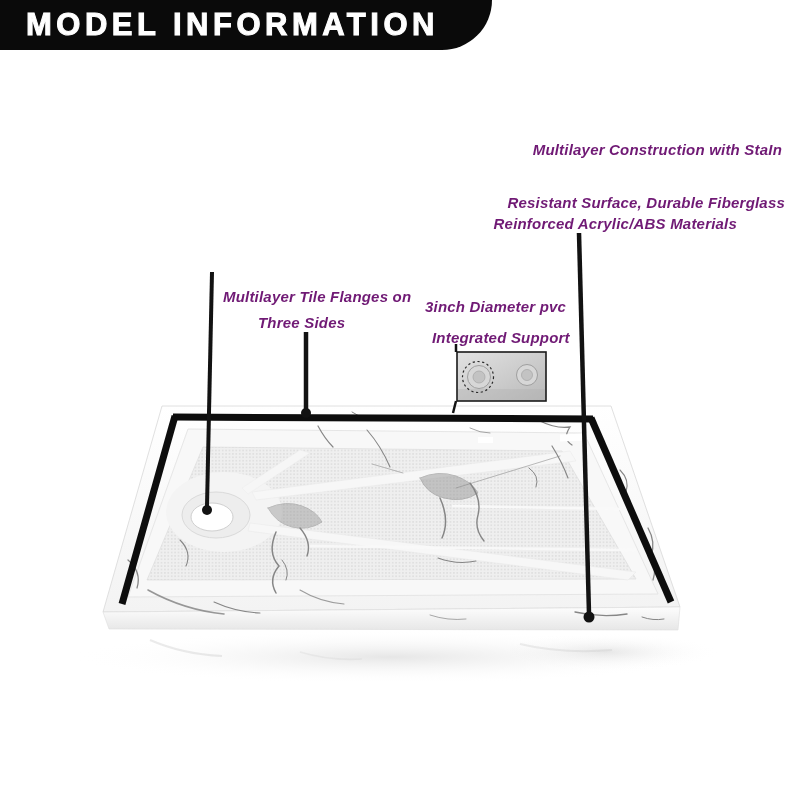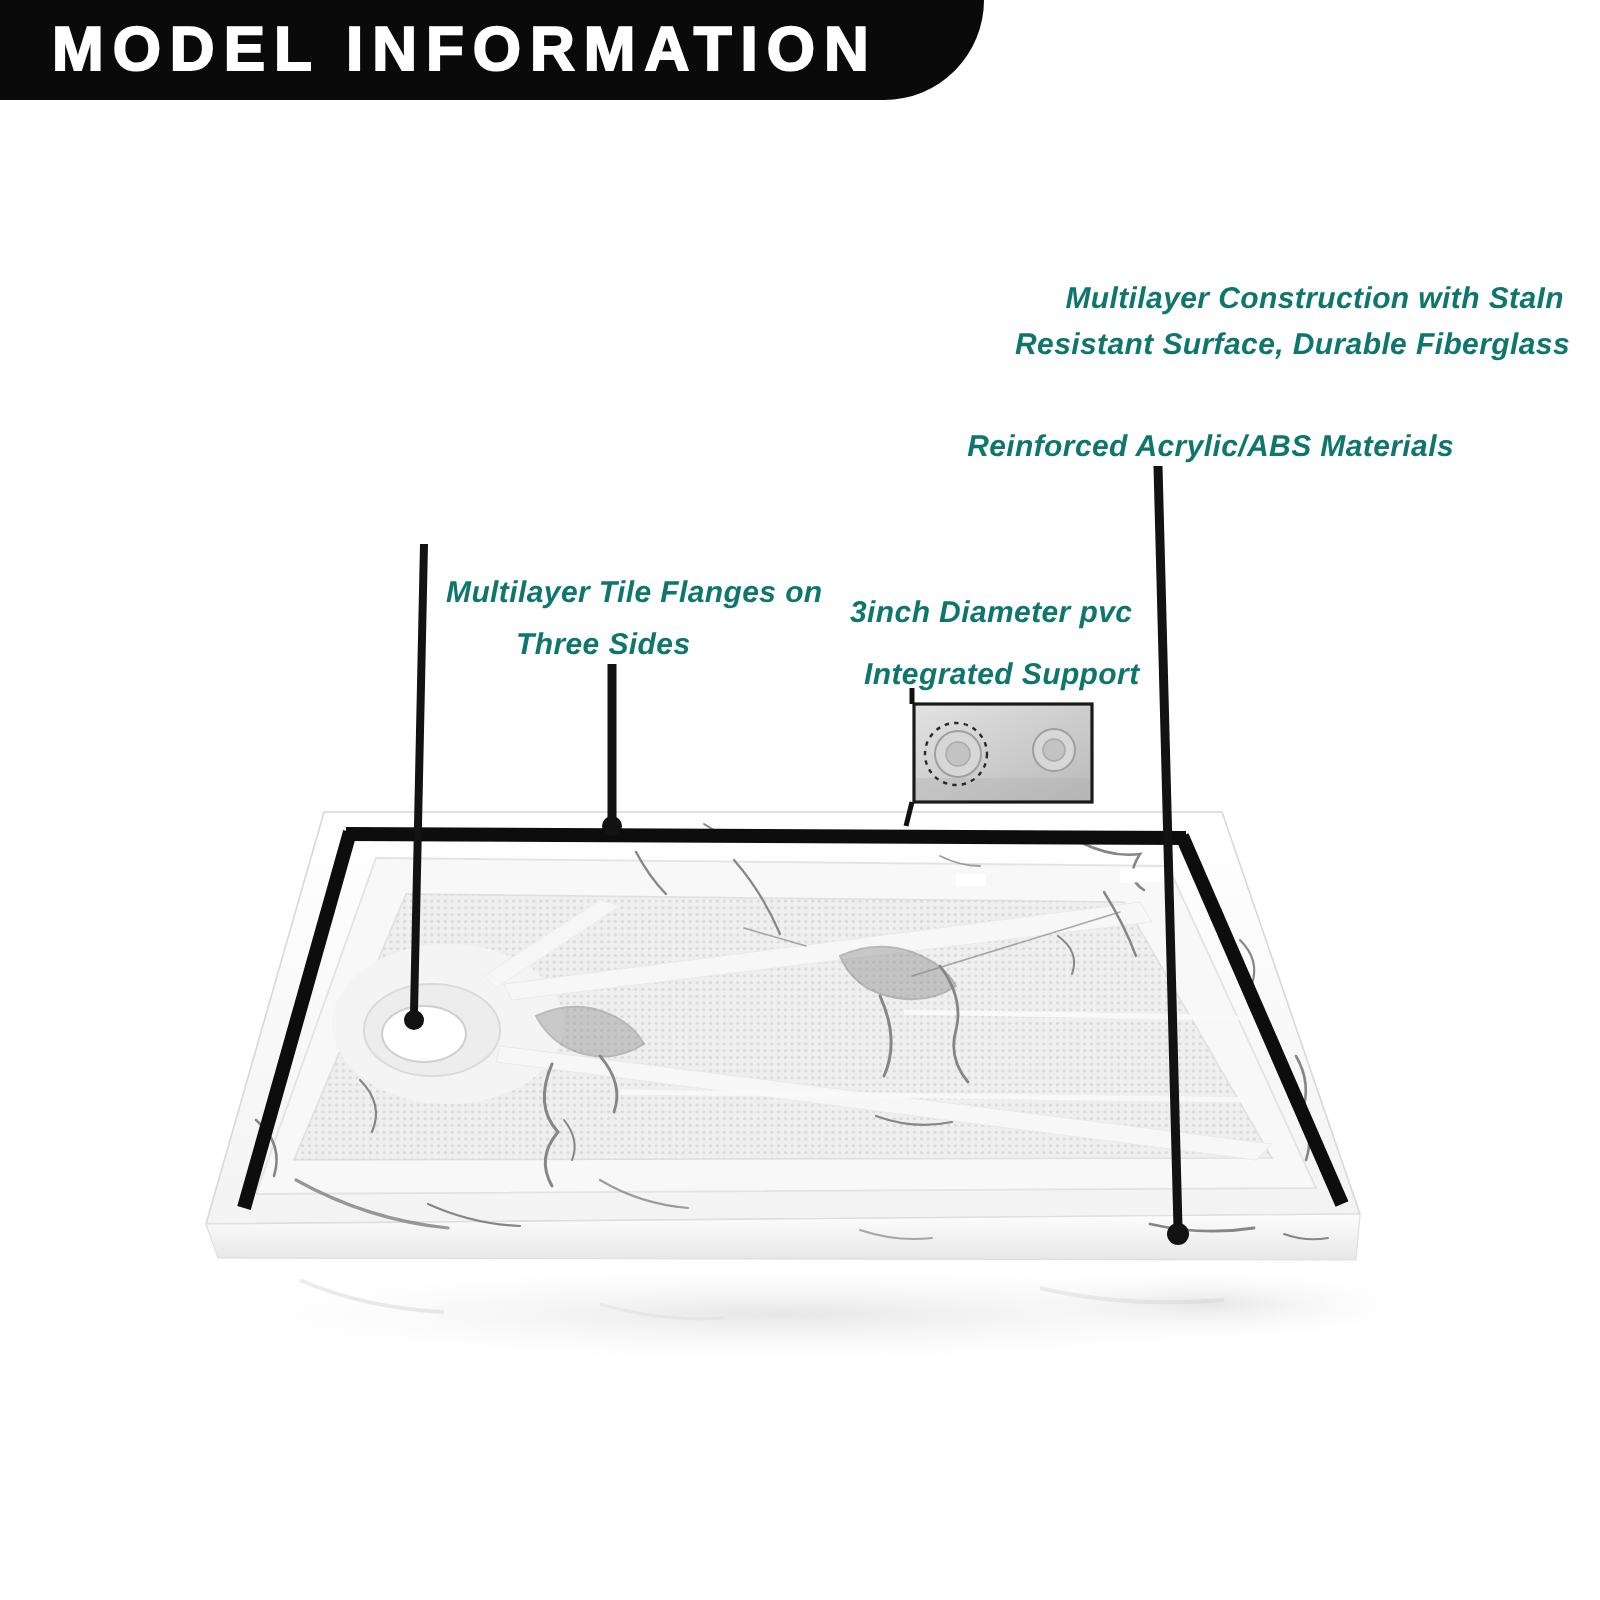--- a/index.html
+++ b/index.html
@@ -11,21 +11,21 @@
     position:absolute;left:0;top:0;width:492px;height:50px;
     background:#0a0a0a;border-radius:0 0 52px 0;
   }
   .banner-title{
     position:absolute;left:26px;top:0;line-height:50px;
     color:#ffffff;font-size:31px;font-weight:bold;letter-spacing:4.5px;
     -webkit-text-stroke:1px #ffffff;white-space:nowrap;
   }
   .ann{
     position:absolute;font-weight:bold;font-style:italic;
-    font-size:15px;color:#0f766e;white-space:nowrap;letter-spacing:0.2px;
+    font-size:15px;color:#701a75;white-space:nowrap;letter-spacing:0.2px;
   }
   .ann.right{text-align:right;}
   svg{position:absolute;left:0;top:0;}
 </style>
 </head>
 <body>
 
 <div class="canvas">
 
   <svg width="800" height="800" viewBox="0 0 800 800">
@@ -158,22 +158,22 @@
       <line x1="456" y1="344" x2="456" y2="352" stroke-width="2.5"></line>
       <line x1="456" y1="401" x2="453" y2="413" stroke-width="2.5"></line>
     </g>
   </svg>
 
   <div class="banner">
     <span class="banner-title">MODEL INFORMATION</span>
   </div>
 
   <div class="ann right" style="right:18px;top:141px;">Multilayer Construction with StaIn</div>
-  <div class="ann right" style="right:15px;top:164px;">Resistant Surface, Durable Fiberglass</div>
-  <div class="ann right" style="right:73px;top:215px;">Reinforced Acrylic/ABS Materials</div>
+  <div class="ann right" style="right:15px;top:194px;">Resistant Surface, Durable Fiberglass</div>
+  <div class="ann right" style="right:63px;top:215px;">Reinforced Acrylic/ABS Materials</div>
 
 
   <div class="ann" style="left:223px;top:288px;">Multilayer Tile Flanges on</div>
   <div class="ann" style="left:258px;top:314px;">Three Sides</div>
 
   <div class="ann" style="left:425px;top:298px;">3inch Diameter pvc</div>
   <div class="ann" style="left:432px;top:329px;">Integrated Support</div>
 
 </div>
 

